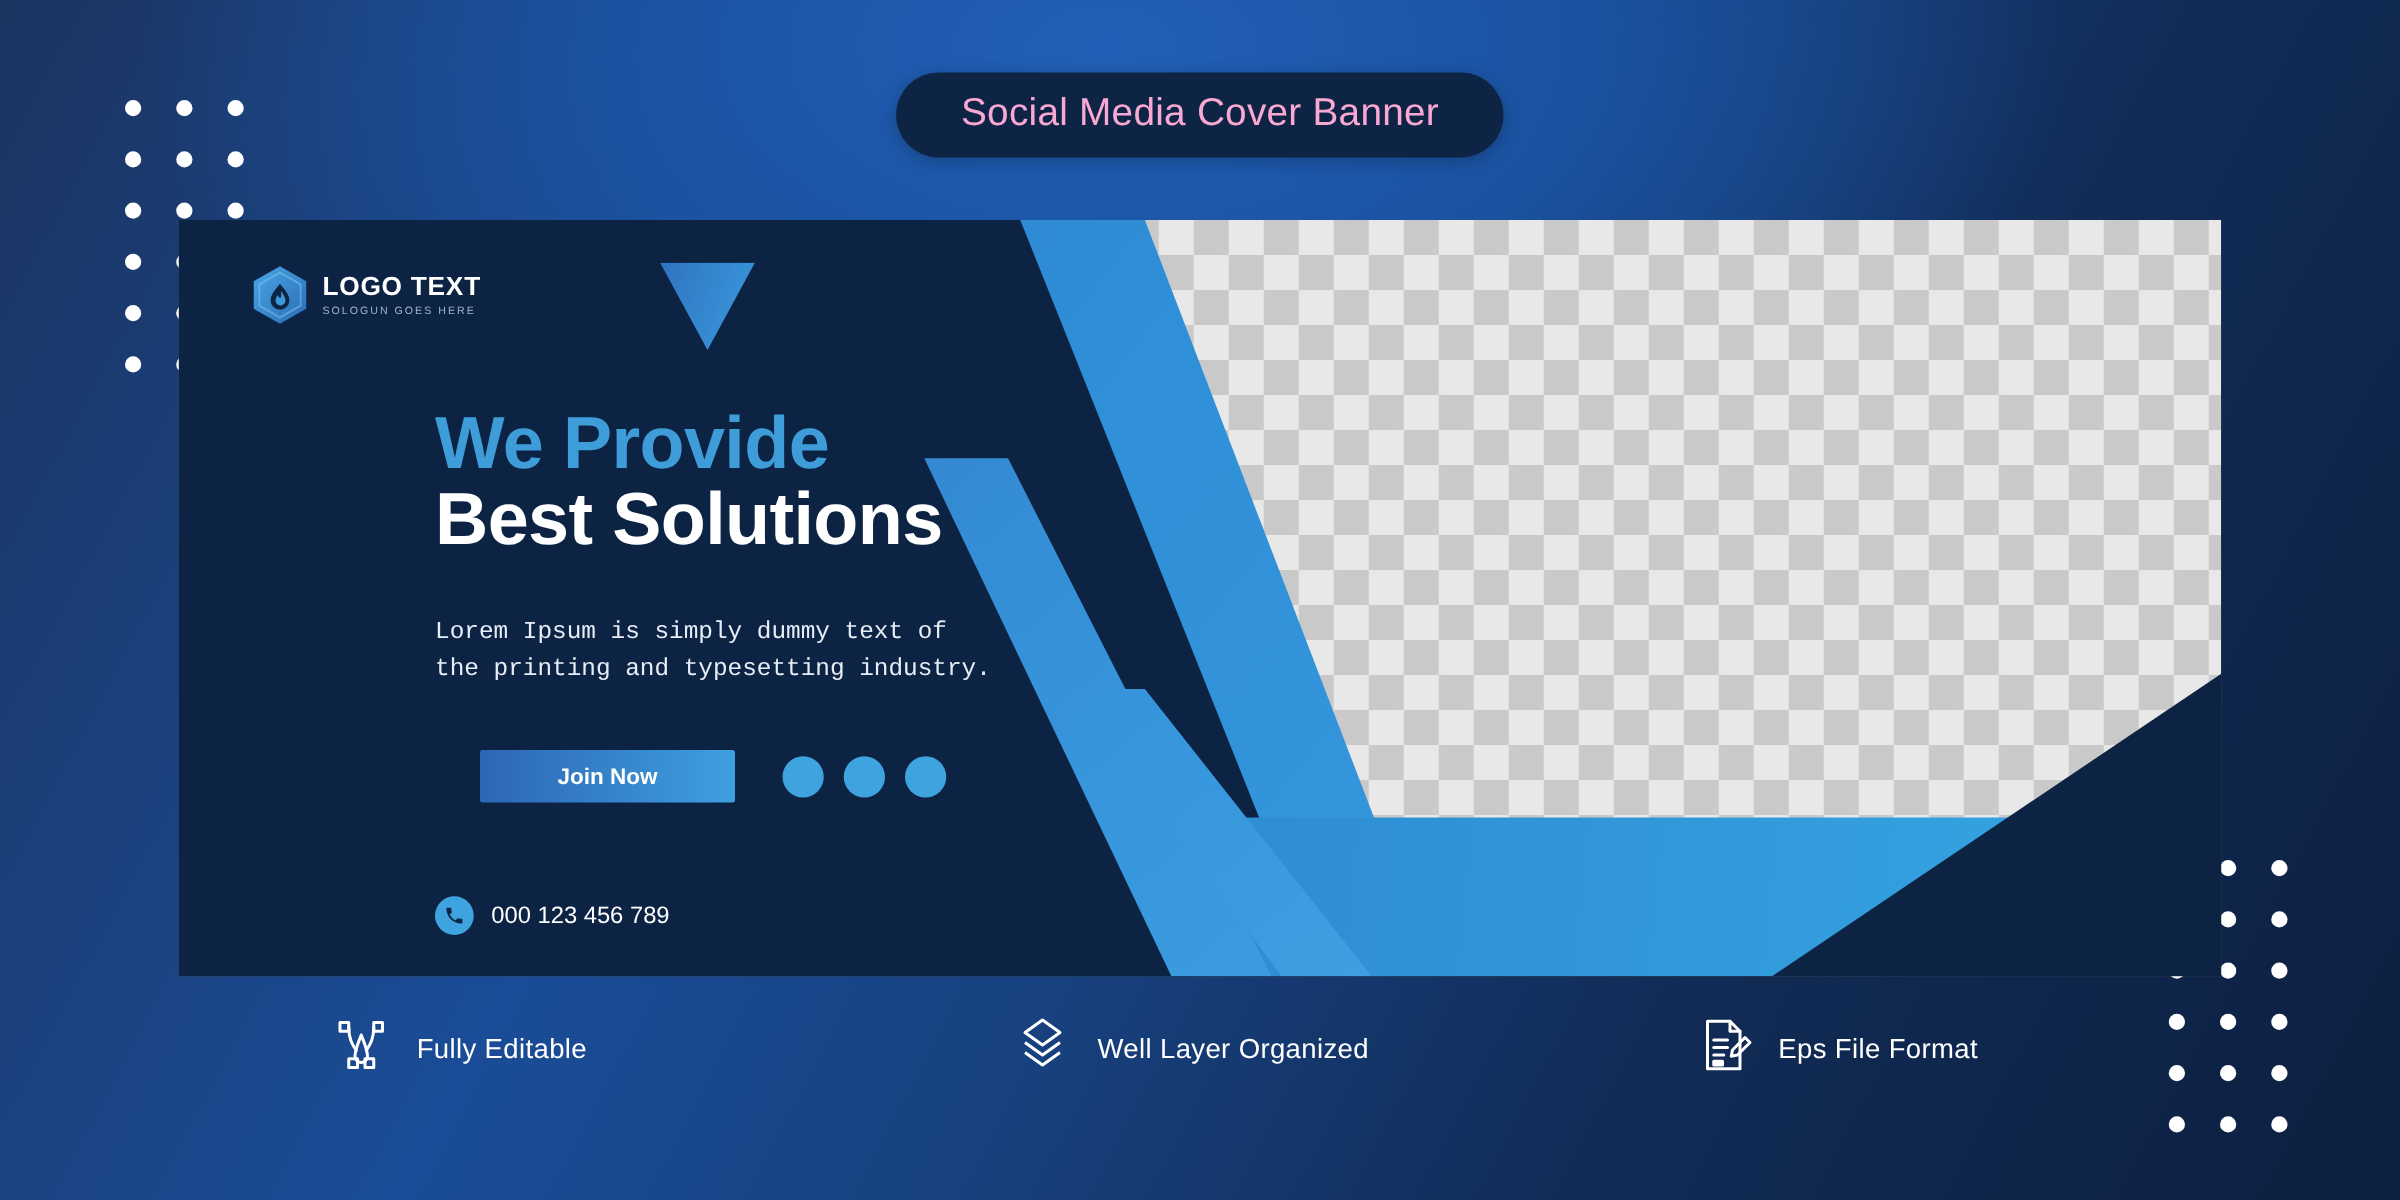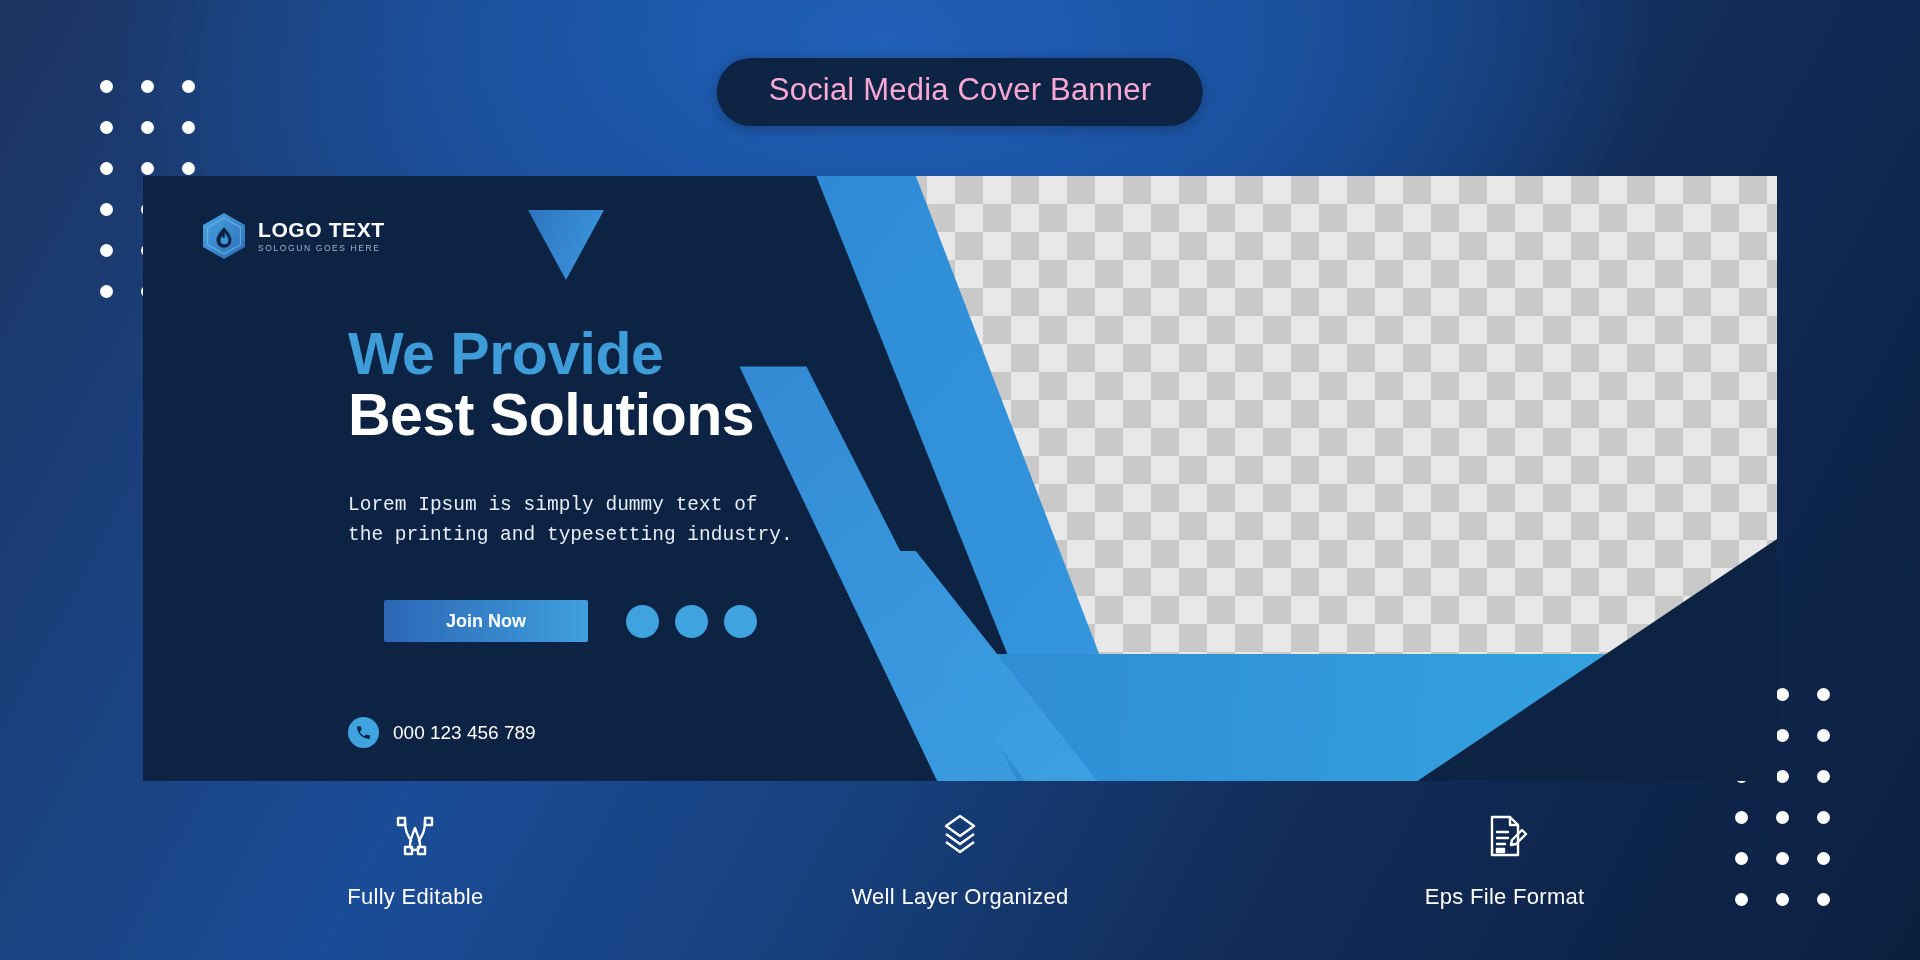--- a/index.html
+++ b/index.html
@@ -145,21 +145,21 @@
   #website-item { margin-left:32px; }
 
   
   #stair-dots { position:absolute; left:190px; top:614px; }
 
   
   #features {
     position:absolute; left:143px; top:812px; width:1634px;
     display:flex; justify-content:space-around; align-items:flex-start;
   }
-  .feature { width:300px; display:flex; flex-direction:column; align-items:center; gap:20px; }
+  .feature { width:300px; display:flex; align-items:center; gap:20px; }
   .feature-label { color:#ffffff; font-size:22px; letter-spacing:.3px; }
 </style>
 </head>
 <body>
 
 <div class="dotgrid" id="dots-tl">
   <i></i>
     <i></i>
     <i></i>
     <i></i>

